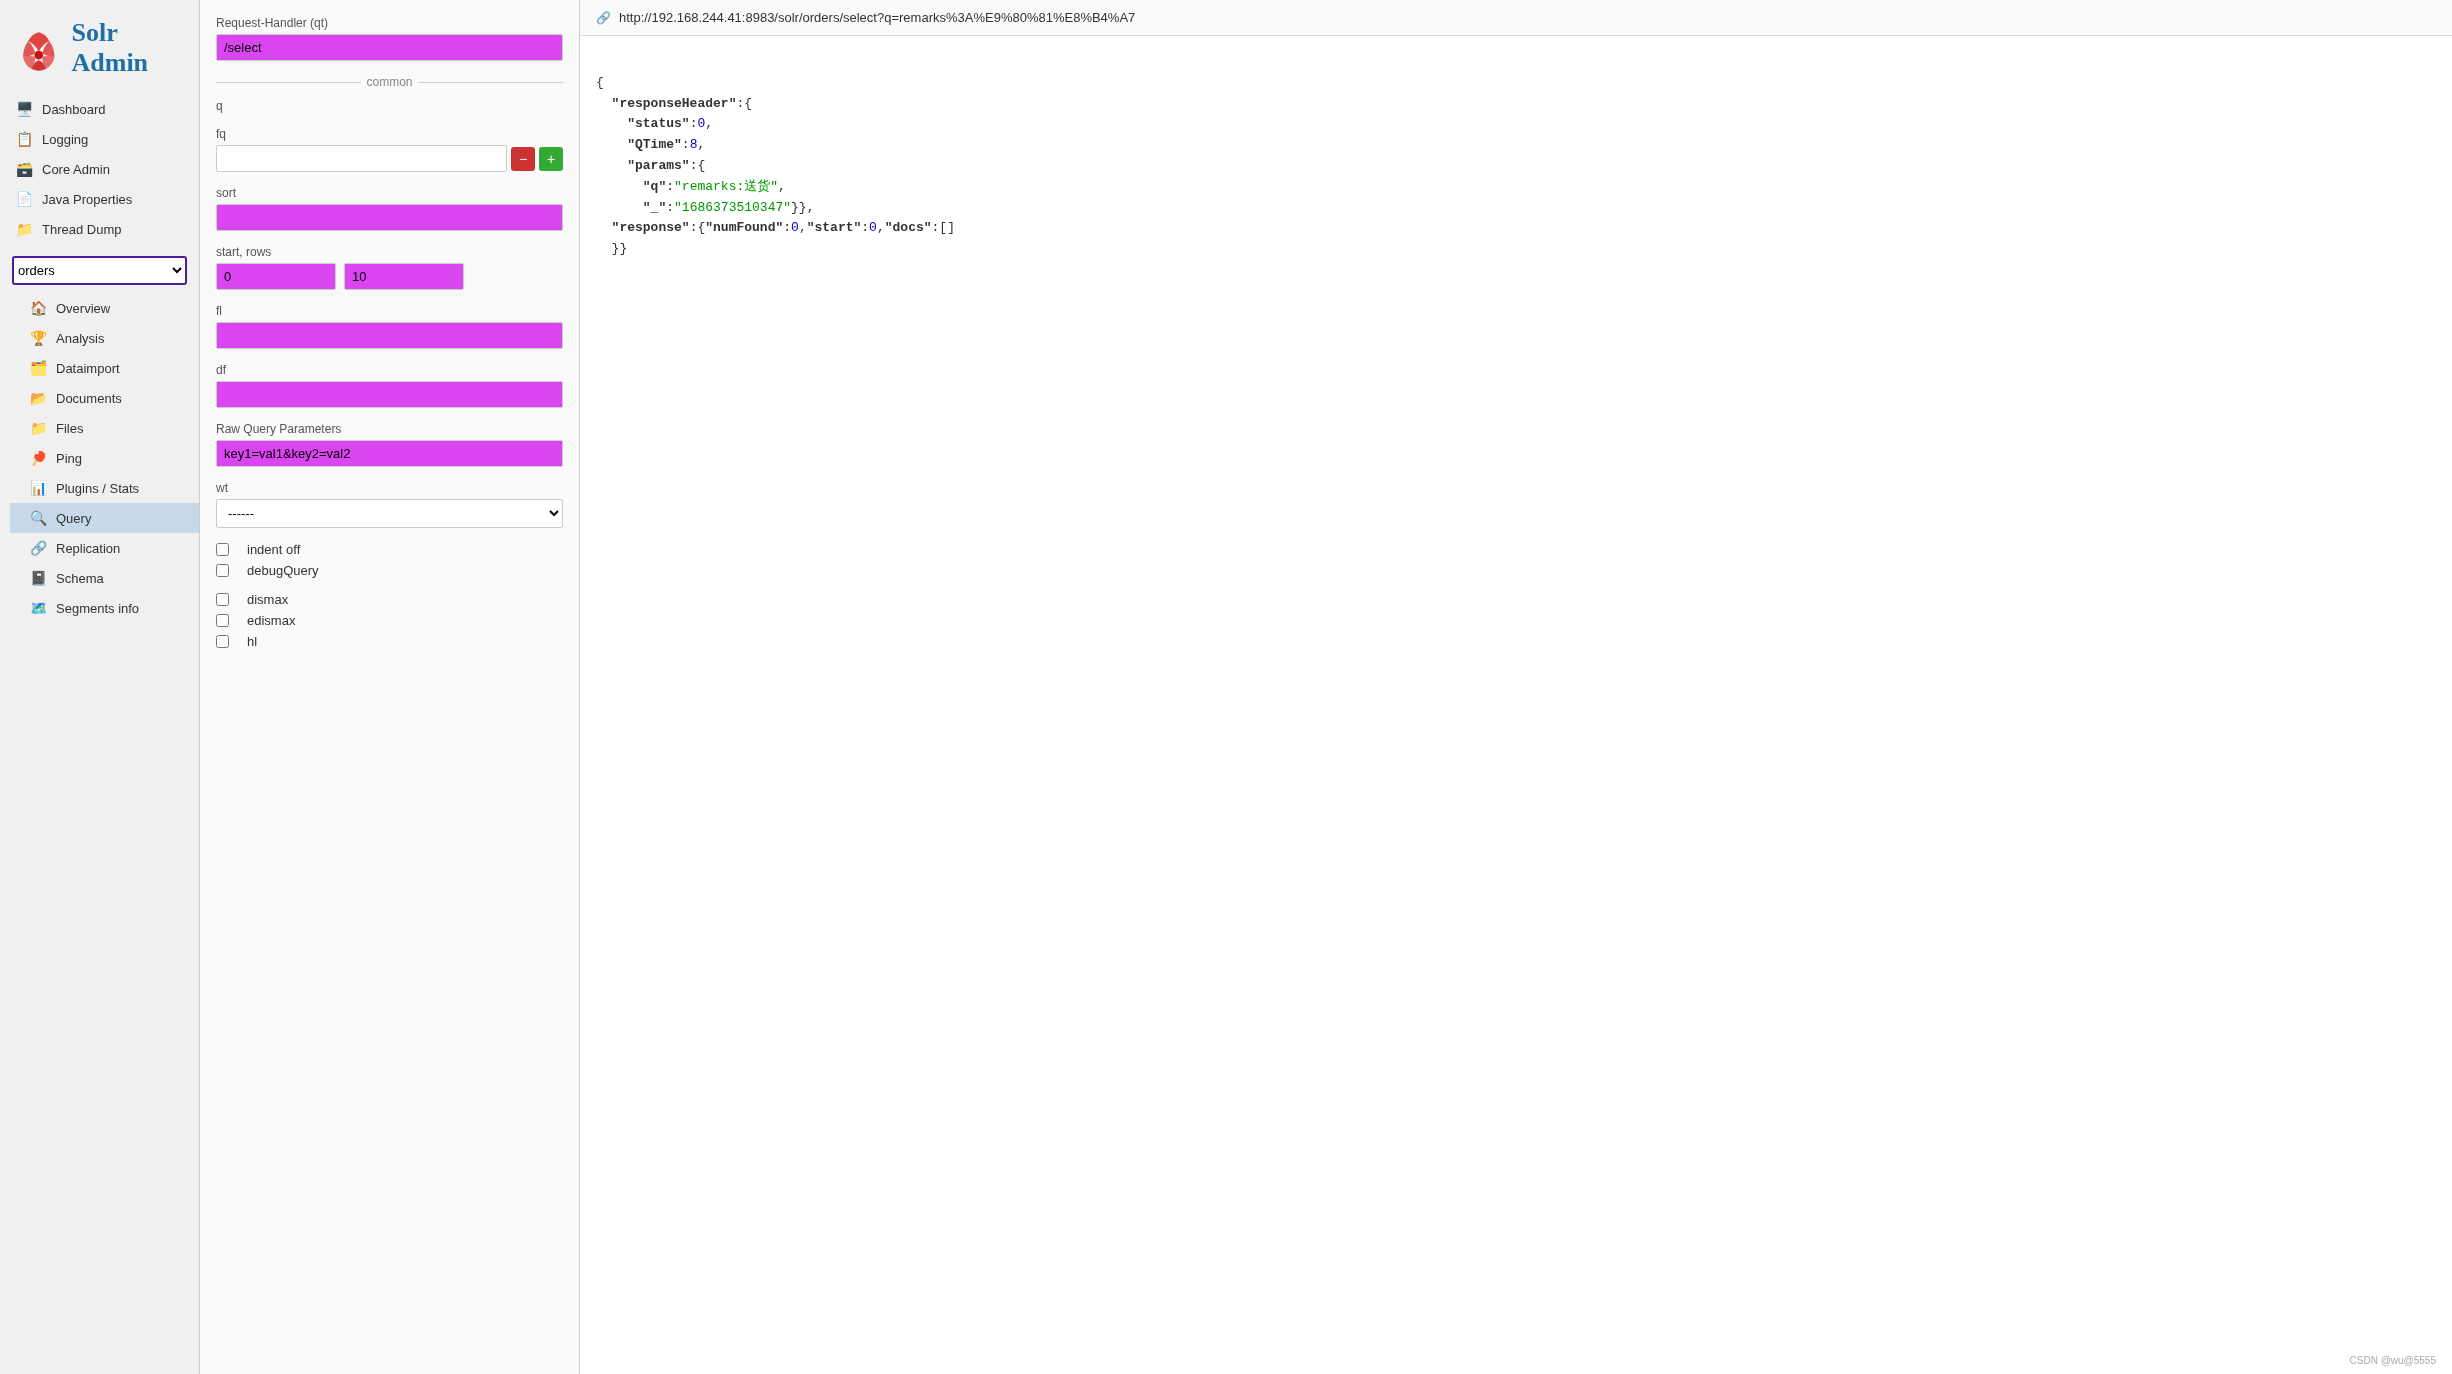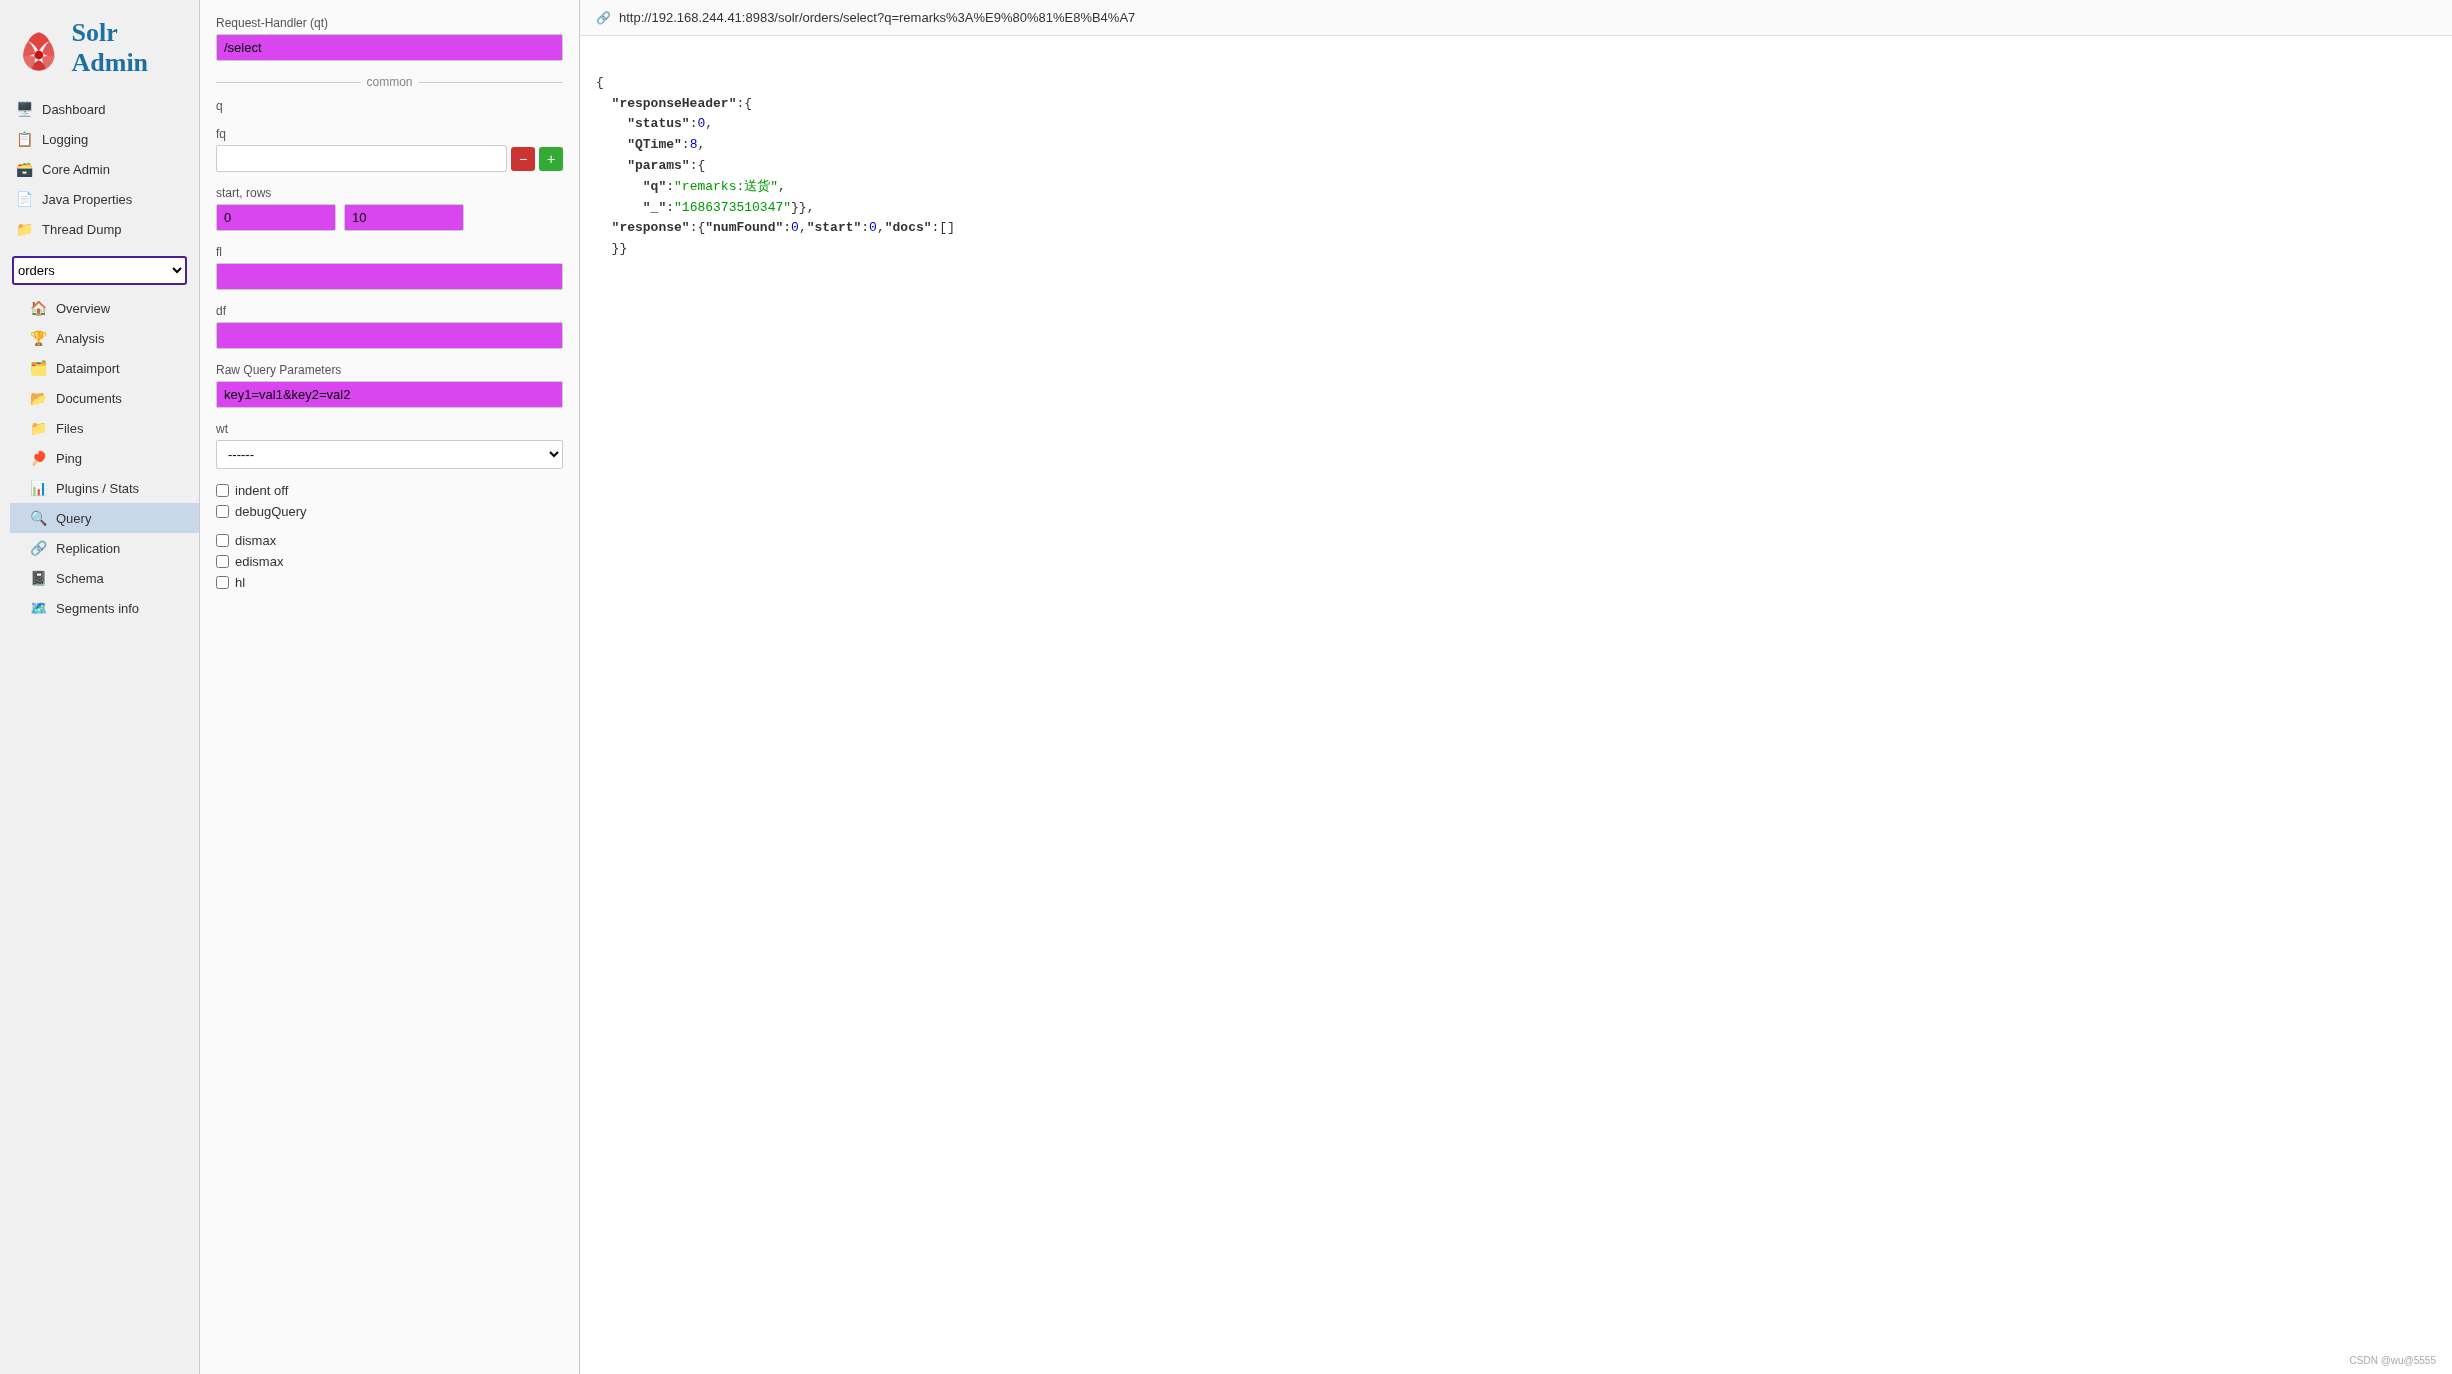--- a/index.html
+++ b/index.html
@@ -220,21 +220,21 @@
       border: 1px solid #ccc;
       border-radius: 2px;
       font-size: 13px;
       background: white;
       cursor: pointer;
     }
 
     .checkbox-row {
       display: flex;
       align-items: center;
-      gap: 6px;
+      gap: 18px;
       margin-bottom: 6px;
     }
 
     .checkbox-row input[type="checkbox"] {
       cursor: pointer;
     }
 
     .checkbox-label {
       font-size: 13px;
       color: #333;
@@ -411,20 +411,24 @@
 
     <div class="form-group">
       <label class="form-label">fq</label>
       <div class="fq-row">
         <input class="fq-input" type="text" style="">
         <button class="btn-red">−</button>
         <button class="btn-green">+</button>
       </div>
     </div>
 
+    <div class="form-group">
+      <label class="form-label">sort</label>
+      <input class="form-input" type="text" style="">
+    </div>
 
     <div class="form-group">
       <label class="form-label">start, rows</label>
       <div class="start-rows-row">
         <input class="form-input" type="text" style="width: 120px; flex: 0 0 auto;" value="0">
         <input class="form-input" type="text" style="width: 120px; flex: 0 0 auto;" value="10">
       </div>
     </div>
 
     <div class="form-group">

